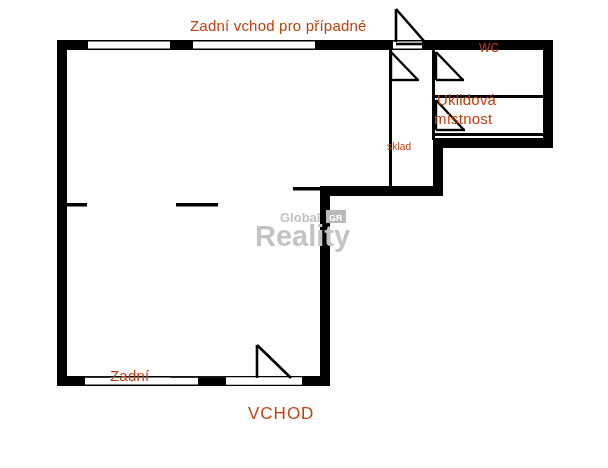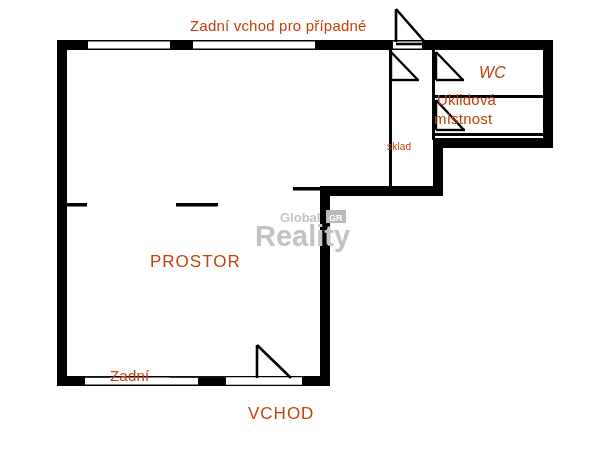--- a/index.html
+++ b/index.html
@@ -41,23 +41,22 @@
     top: 17px;
     font-size: 15px;
   }
   #label-annot-supply {
     left: 436px;
     top: 17px;
     font-size: 15px;
   }
   #label-room-wc {
     left: 479px;
-    top: 64px;
-    font-size: 16px;
-    font-style: italic;
+    top: 41px;
+    font-size: 12px;
   }
   #label-room-utility-1 {
     left: 437px;
     top: 91px;
     font-size: 15px;
   }
   #label-room-utility-2 {
     left: 434px;
     top: 110px;
     font-size: 15px;
@@ -210,19 +209,18 @@
 
   <div class="plan-label" id="label-room-wc">WC</div>
 
   <div class="plan-label" id="label-room-utility-1">Uklidová</div>
 
   <div class="plan-label" id="label-room-utility-2">místnost</div>
 
   <div class="plan-label" id="label-room-storage">sklad</div>
 
 
-  <div class="plan-label" id="label-room-sales-2">PROSTOR</div>
 
   <div class="plan-label" id="label-shop-window">Zadní</div>
 
   <div class="plan-label" id="label-entrance">VCHOD</div>
 
 </div>
 
 </body></html>

